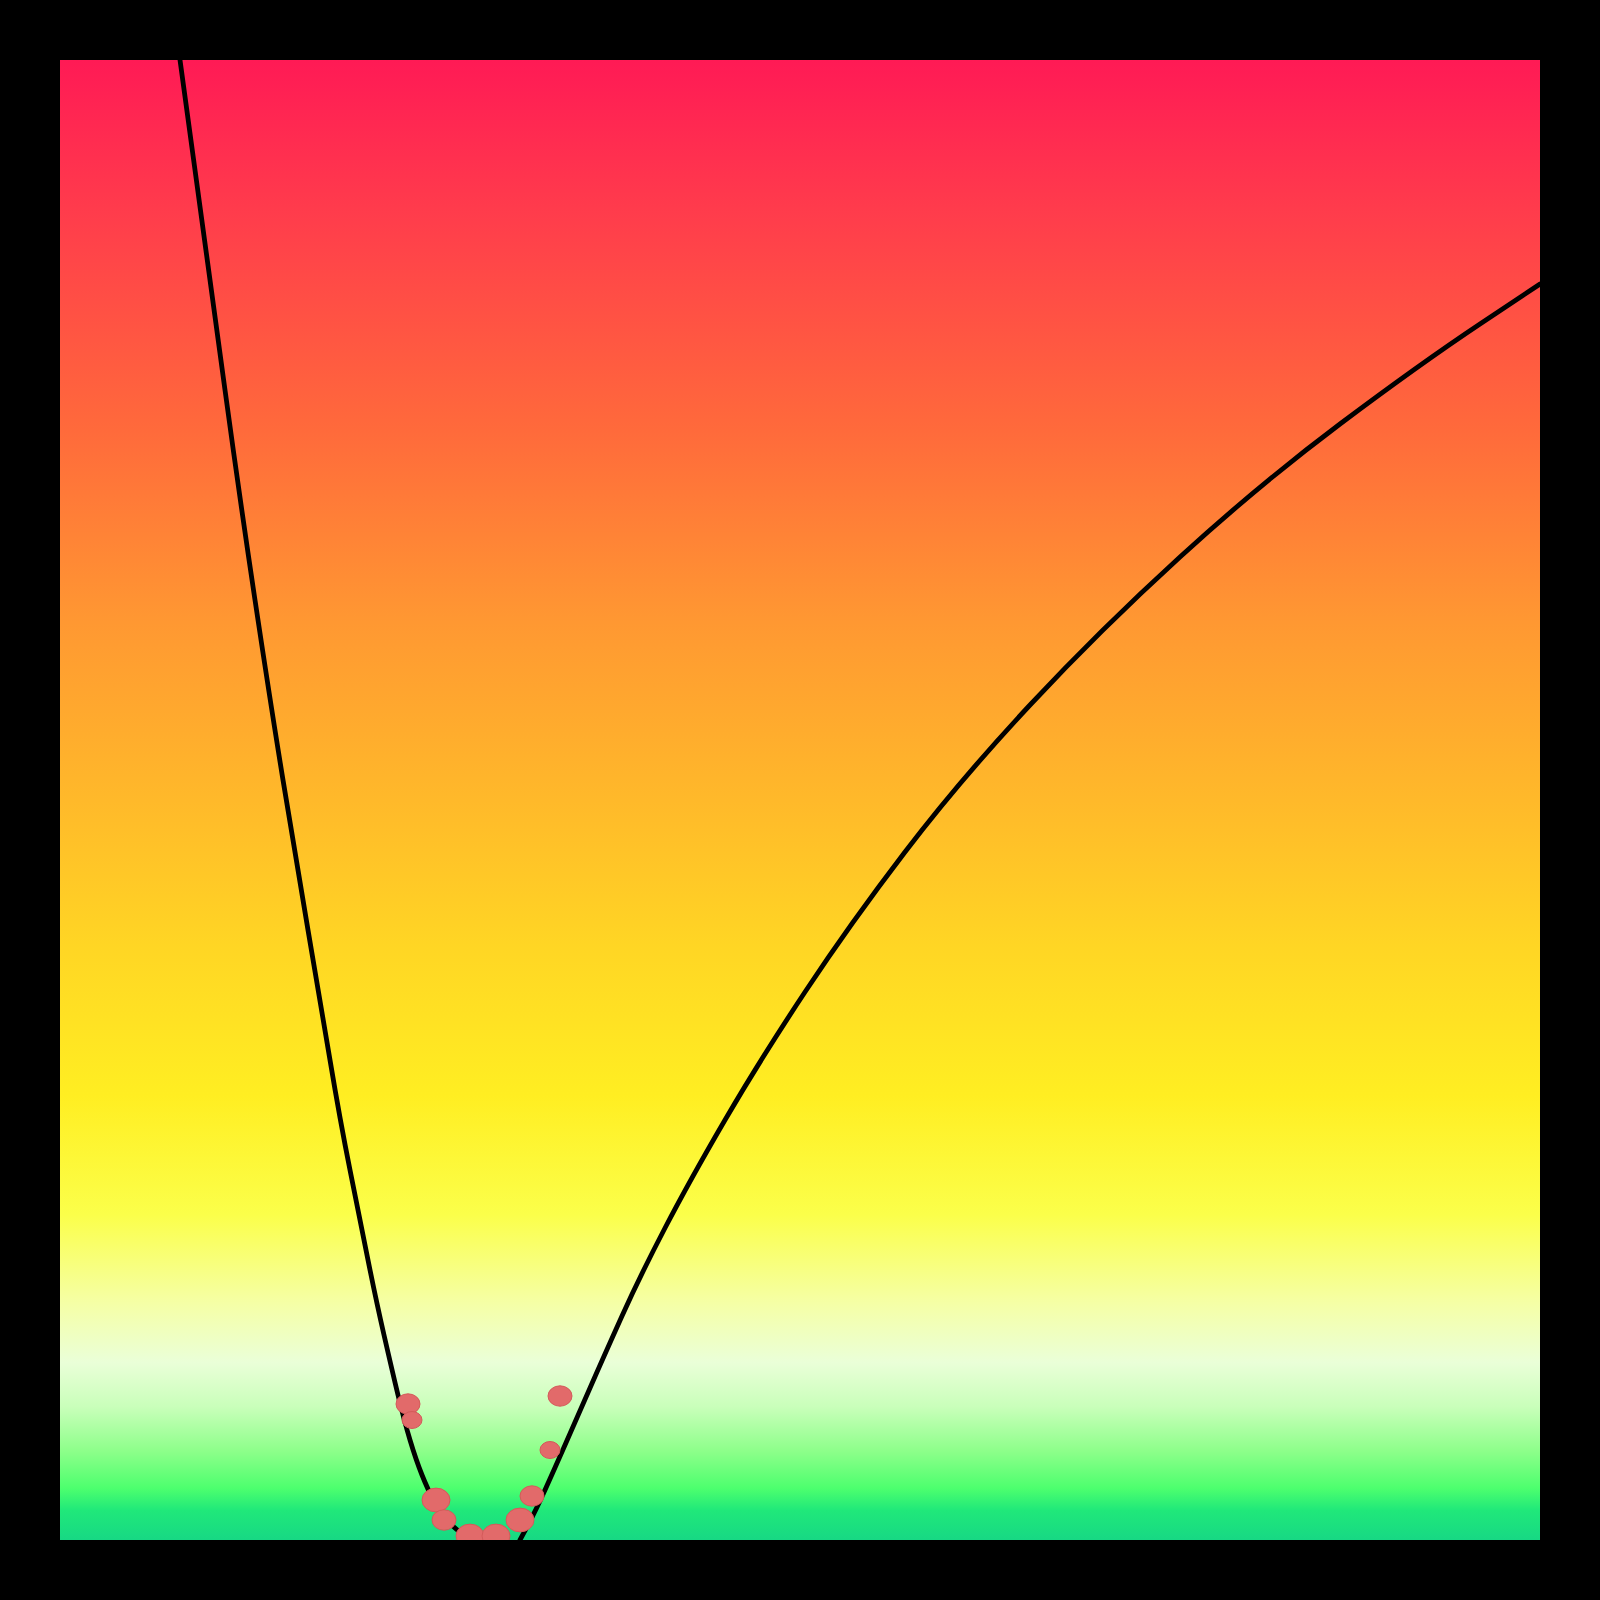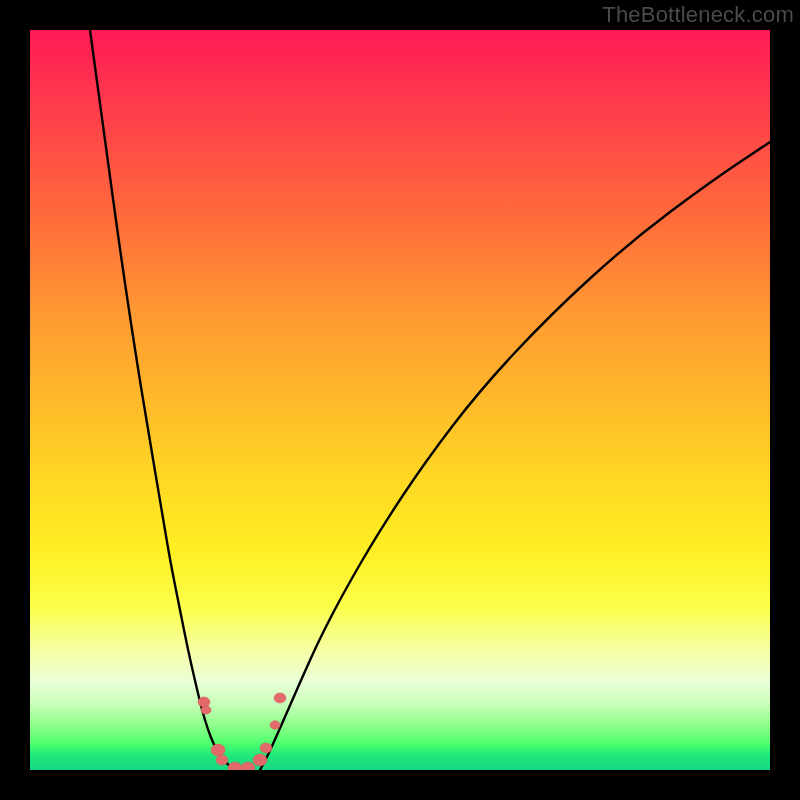--- a/index.html
+++ b/index.html
@@ -75,21 +75,20 @@
     fill: #e26a6a;
     stroke: #d45a5a;
     stroke-width: 0.5;
   }
 </style>
 </head>
 <body>
 
 <div class="frame">
 
-  <div class="watermark">TheBottleneck.com</div>
 
   <div class="plot-area">
     <div class="gradient"></div>
 
     <svg class="curve" viewBox="0 0 740 740" preserveAspectRatio="none">
       <path id="left-branch-path" d="M 60 0 Q 60 0 67.5 55 Q 75 110 82.5 165 Q 90 220 97.5 270 Q 105 320 111.5 360 Q 118 400 124 435 Q 130 470 135 500 Q 140 530 145 555 Q 150 580 154 600 Q 158 620 162 637.5 Q 166 655 169 667.5 Q 172 680 175 690 Q 178 700 181 707.5 Q 184 715 187 720.5 Q 190 726 193 729.5 Q 196 733 200.5 736.5 L 205 740"></path>
       <path id="right-branch-path" d="M 230 740 Q 230 740 234 732.5 Q 238 725 242.5 715 Q 247 705 252.5 692.5 Q 258 680 265 664 Q 272 648 281 628 Q 290 608 302.5 584 Q 315 560 332.5 530 Q 350 500 372.5 466 Q 395 432 422.5 396 Q 450 360 485 322.5 Q 520 285 560 248.5 Q 600 212 640 182 Q 680 152 710 132 L 740 112"></path>
       <g id="markers-group">
           <ellipse cx="174" cy="672" rx="6" ry="5.1" class="marker"></ellipse>
           <ellipse cx="176" cy="680" rx="5" ry="4.25" class="marker"></ellipse>

